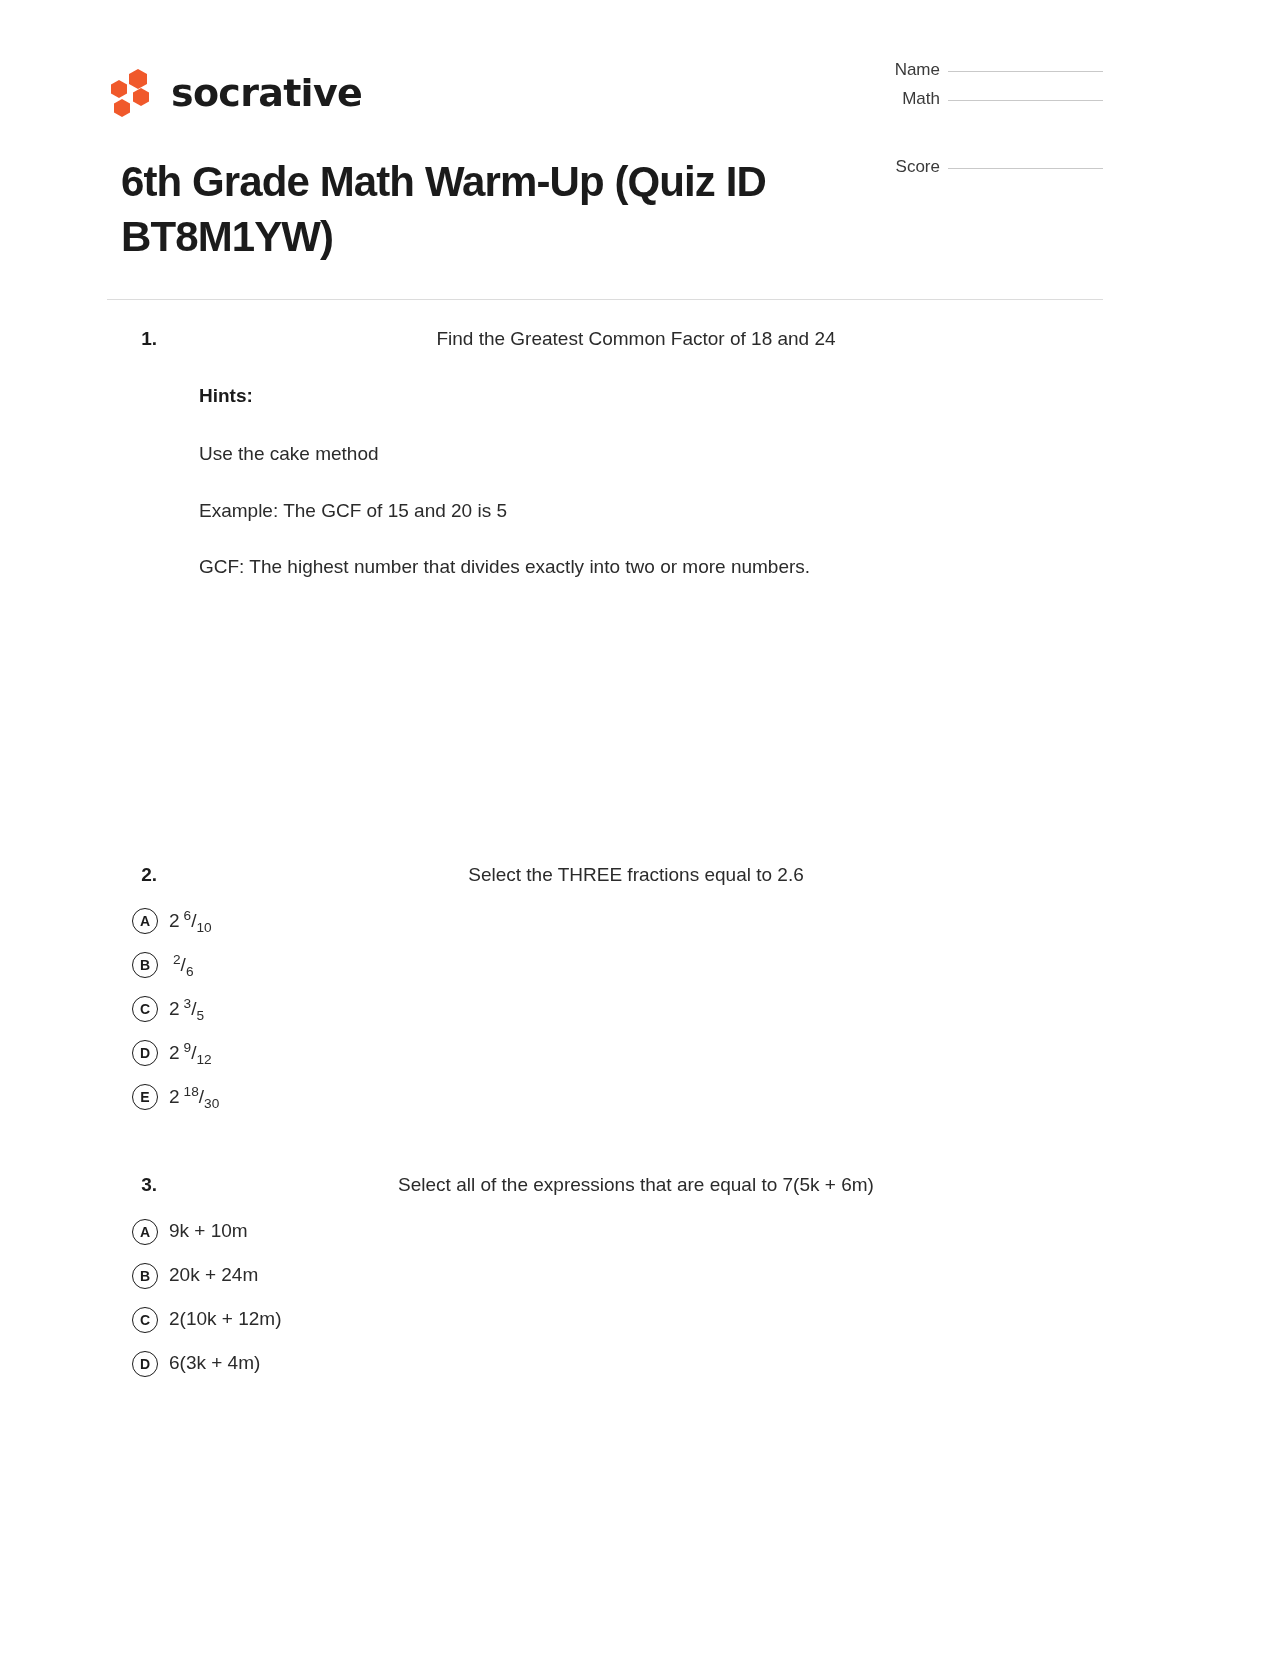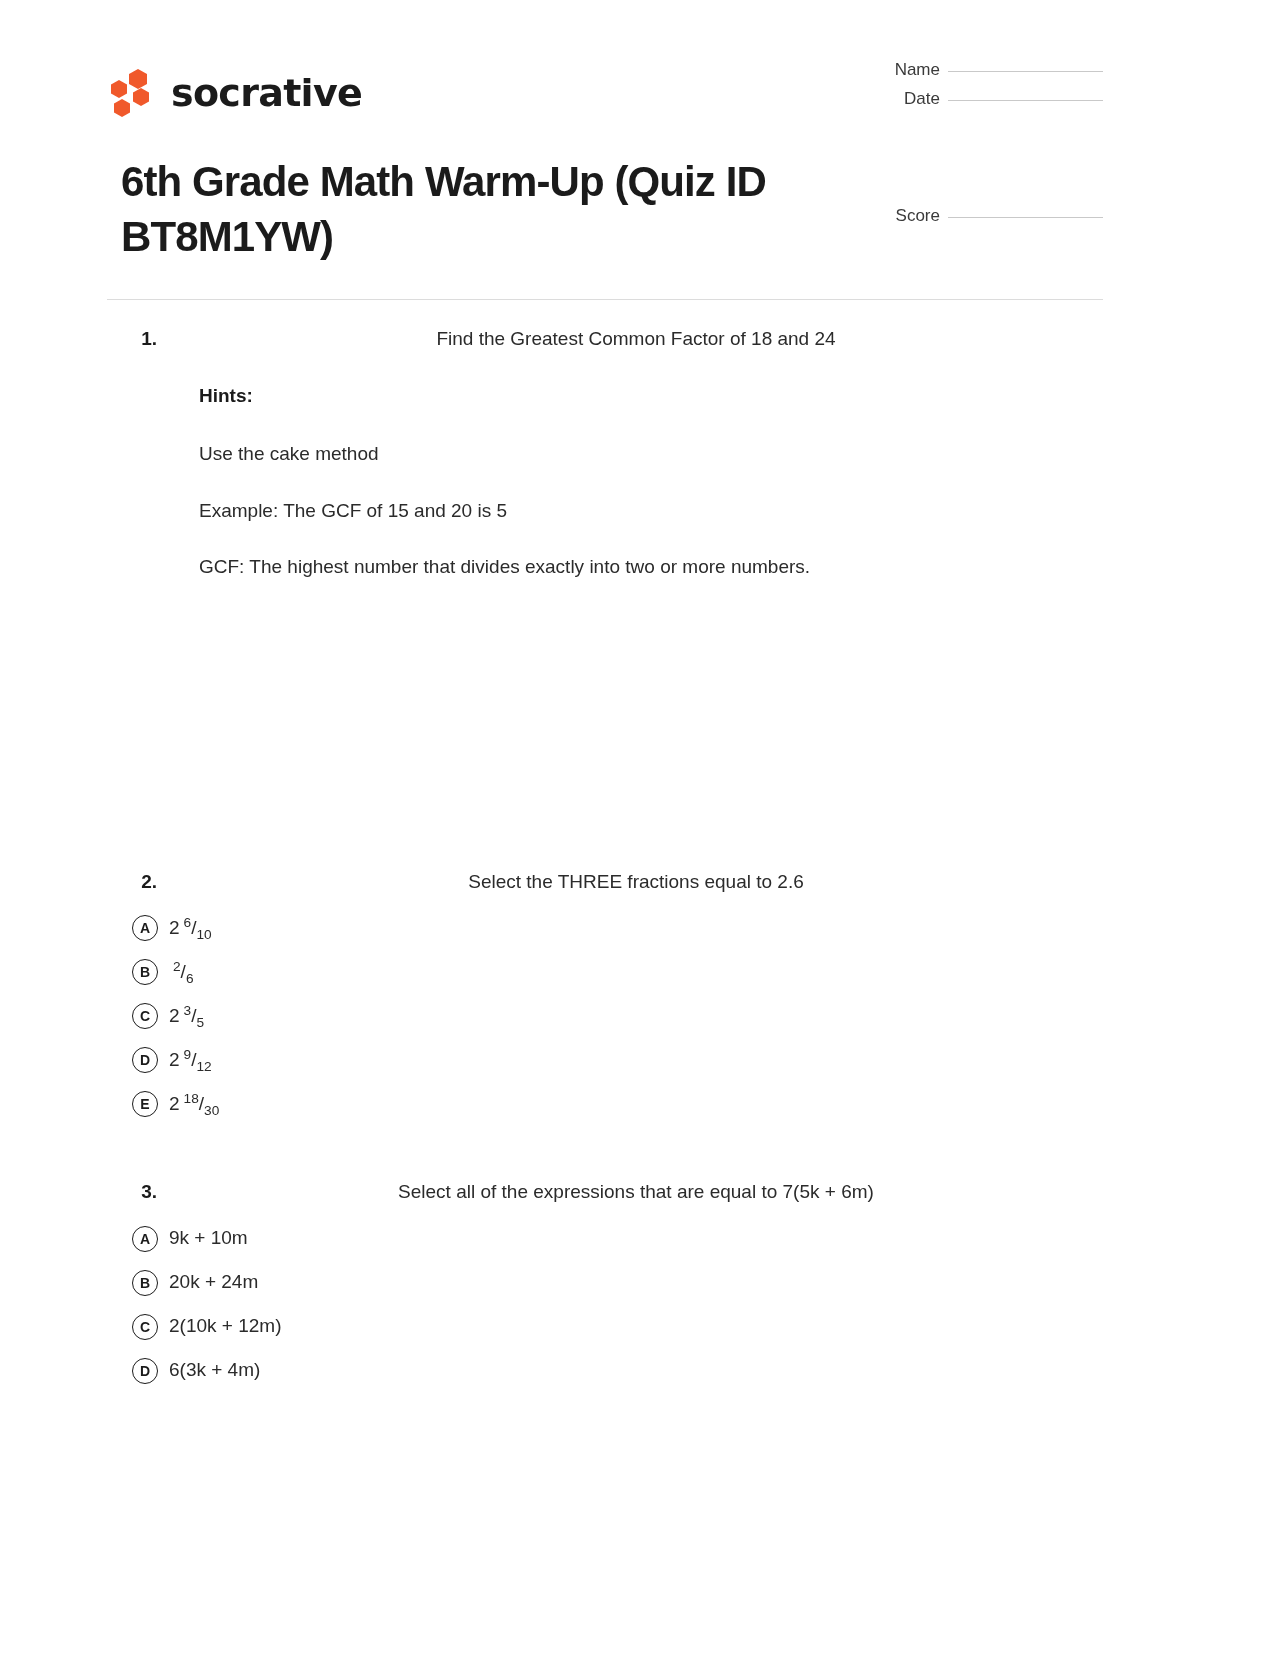--- a/index.html
+++ b/index.html
@@ -88,21 +88,21 @@
     white-space: nowrap;
   }
   .field-line {
     display: block;
     width: 155px;
     border-bottom: 1px solid #c9c9c9;
     height: 1px;
     position: relative;
     top: -3px;
   }
-  .field-row.score { margin-top: 88px; }
+  .field-row.score { margin-top: 39px; }
 
   .header-rule {
     position: absolute;
     left: 107px;
     top: 299px;
     width: 996px;
     height: 1px;
     background: #dcdcdc;
   }
 
@@ -151,21 +151,21 @@
     color: #1b1b1b;
     line-height: 1.5;
     margin: 0 0 30px 0;
   }
   .hint-line {
     font-size: 19px;
     color: #2b2b2b;
     line-height: 1.5;
     margin: 0 0 28px 0;
   }
-  .hint-line:last-child { margin-bottom: 8px; }
+  .hint-line:last-child { margin-bottom: 1px; }
 
   .answer-space { height: 278px; }
 
   
   .options {
     margin-top: 10px;
   }
   .option {
     display: flex;
     align-items: center;
@@ -226,21 +226,21 @@
     </div>
 
     <h1 class="title">6th Grade Math Warm-Up (Quiz ID BT8M1YW)</h1>
 
     <div class="fields">
       <div class="field-row">
         <span class="field-label">Name</span>
         <span class="field-line"></span>
       </div>
       <div class="field-row">
-        <span class="field-label">Date</span>
+        <span class="field-label">Math</span>
         <span class="field-line"></span>
       </div>
       <div class="field-row score">
         <span class="field-label">Score</span>
         <span class="field-line"></span>
       </div>
     </div>
 
   </div>
 

